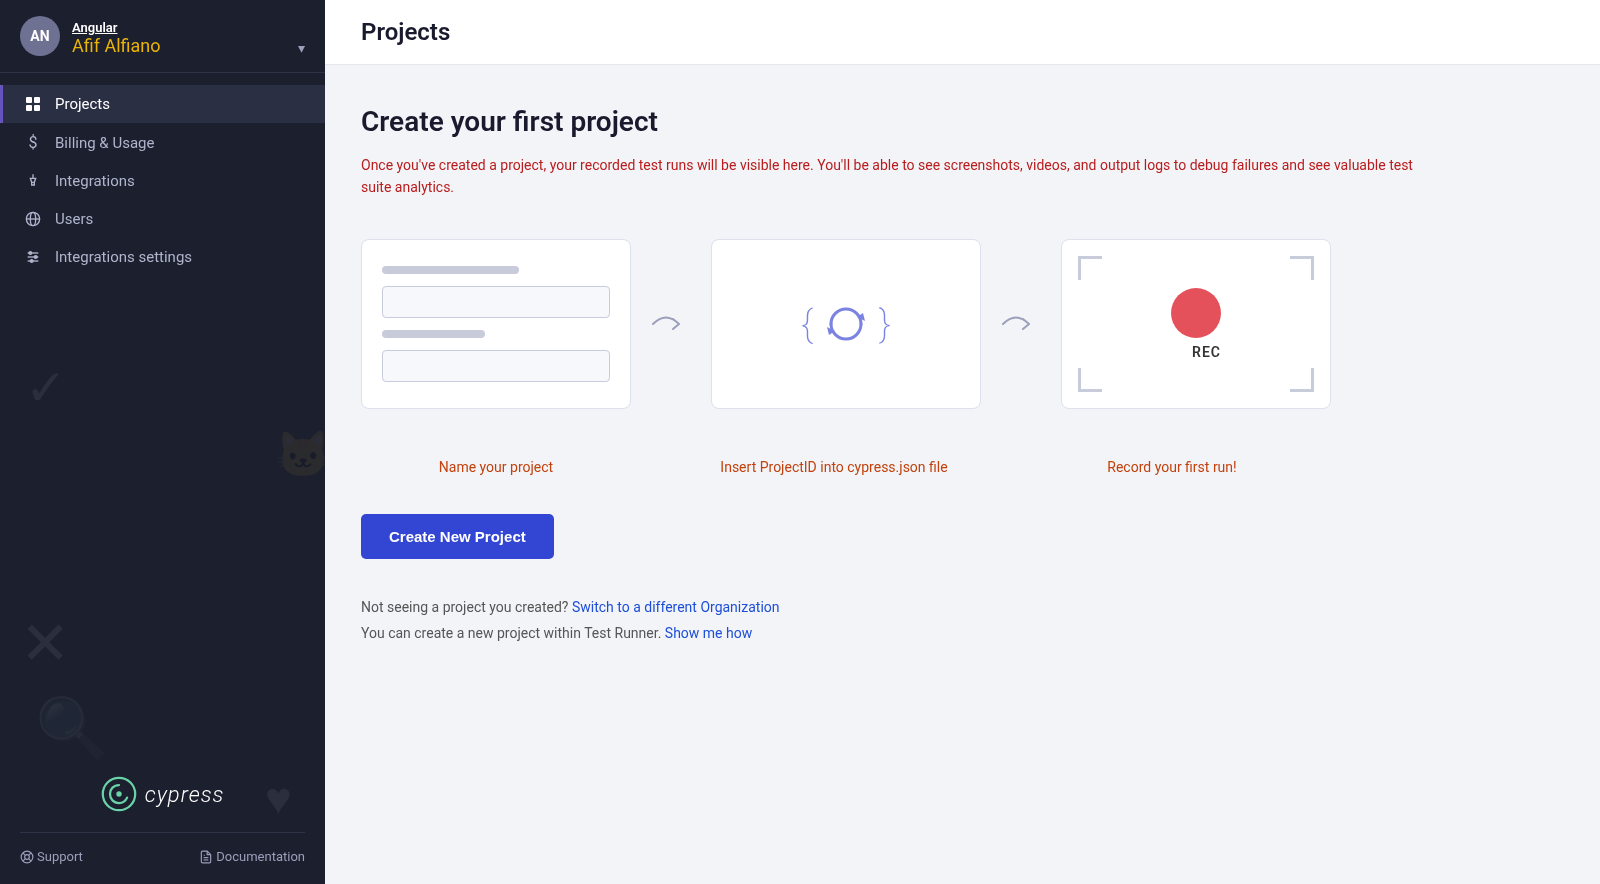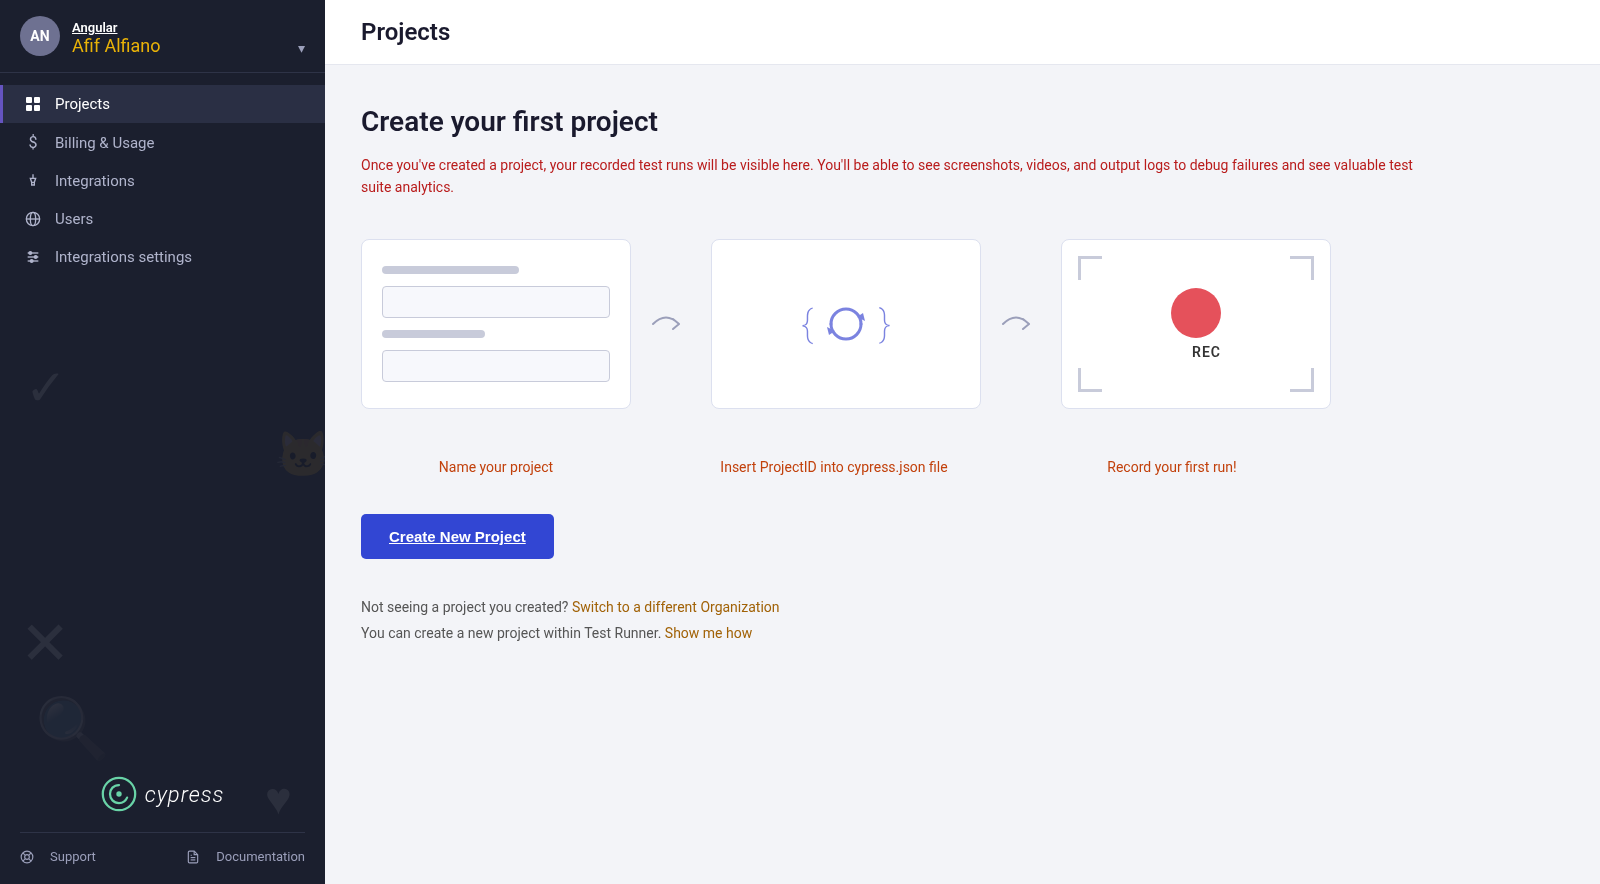--- a/index.html
+++ b/index.html
@@ -131,21 +131,21 @@
     .sidebar-bottom-links {
       display: flex;
       width: 100%;
       justify-content: space-between;
       border-top: 1px solid #2e3347;
       padding-top: 16px;
     }
     .bottom-link {
       display: flex;
       align-items: center;
-      gap: 16px;
+      gap: 3px;
       color: #9b9fba;
       font-size: 13px;
       cursor: pointer;
     }
 
     
     .main-content {
       flex: 1;
       background: #f3f4f8;
       display: flex;
@@ -301,35 +301,34 @@
       display: inline-block;
       background: #3246d3;
       color: #fff;
       border: none;
       border-radius: 5px;
       padding: 14px 28px;
       font-size: 15px;
       font-weight: 600;
       cursor: pointer;
       margin-bottom: 40px;
-      text-decoration: underline;
     }
 
     
     .footer-links {
       display: flex;
       flex-direction: column;
       gap: 10px;
     }
     .footer-text {
       font-size: 14px;
       color: #555;
     }
     .footer-text a, .link-text {
-      color: #a16207;
+      color: #1d4ed8;
       cursor: pointer;
       text-decoration: none;
     }
   </style>
 </head>
 <body>
 
 <aside class="sidebar">
 
   <div class="sidebar-bg">

